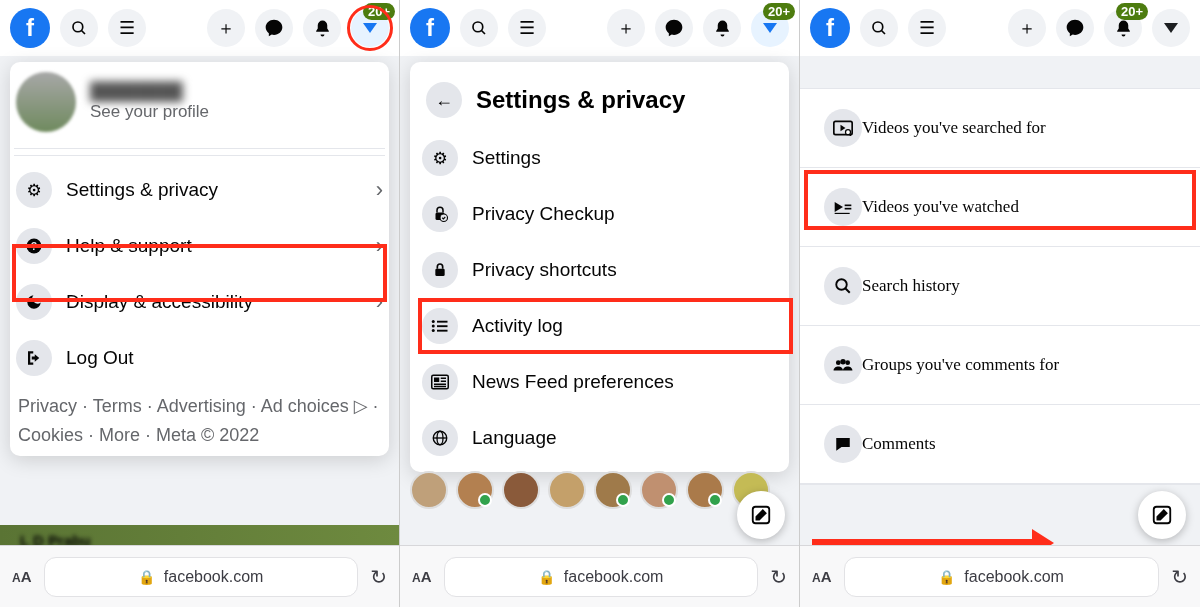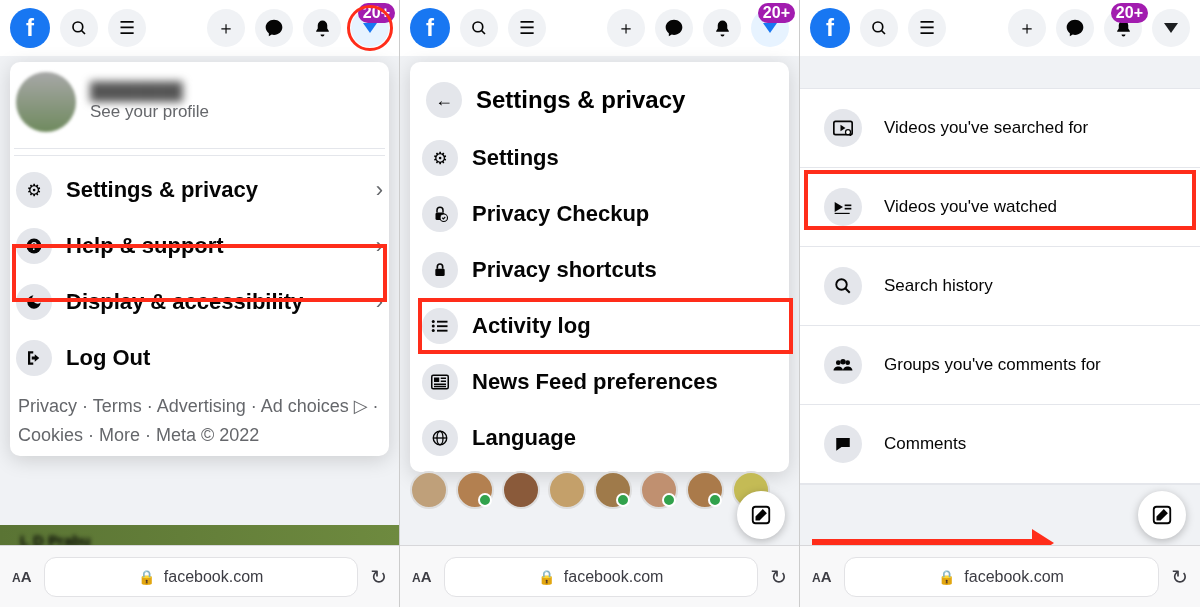--- a/index.html
+++ b/index.html
@@ -5,55 +5,55 @@
   * { box-sizing: border-box; margin: 0; padding: 0; }
   html, body { height: 100%; }
   body { font-family: -apple-system, Helvetica, Arial, sans-serif; background: #fff; width: 1200px; height: 607px; overflow: hidden; }
   .wrap { display: flex; width: 1200px; height: 607px; }
   .col { flex: 0 0 400px; height: 100%; position: relative; background: #f0f2f5; border-right: 1px solid #ccc; overflow: hidden; }
   .col:last-child { border-right: none; }
   .topbar { height: 56px; background: #fff; display: flex; align-items: center; padding: 0 10px; gap: 10px; position: relative; }
   .icon-circle { width: 38px; height: 38px; border-radius: 50%; background: #f0f2f5; display: flex; align-items: center; justify-content: center; font-size: 18px; color: #050505; position: relative; }
   .fblogo { width: 40px; height: 40px; border-radius: 50%; background: #1877f2; color: #fff; display: flex; align-items: center; justify-content: center; font-weight: 900; font-size: 24px; font-family: Arial; }
   .spacer { flex: 1; }
-  .badge { position: absolute; top: -6px; right: -6px; background: #a21caf; color: #fff; font-size: 16px; font-weight: bold; padding: 1px 5px; border-radius: 10px; }
+  .badge { position: absolute; top: -6px; right: -6px; background: #4d7c0f; color: #fff; font-size: 13px; font-weight: bold; padding: 1px 5px; border-radius: 10px; }
   .arrow-btn { width: 38px; height: 38px; border-radius: 50%; display: flex; align-items: center; justify-content: center; position: relative; }
   .arrow-down { width: 0; height: 0; border-left: 7px solid transparent; border-right: 7px solid transparent; border-top: 10px solid #1877f2; }
   .arrow-down-dark { border-top-color: #1c1e21; }
   .red-ring { position: absolute; top: -4px; left: -4px; width: 46px; height: 46px; border: 3px solid #ff2d1a; border-radius: 50%; pointer-events: none; }
 
   .panel { position: absolute; top: 62px; left: 10px; right: 10px; background: #fff; border-radius: 10px; box-shadow: 0 4px 20px rgba(0,0,0,0.15); }
   .profile-row { display: flex; align-items: center; padding: 10px 6px; }
   .avatar { width: 60px; height: 60px; border-radius: 50%; background: linear-gradient(#a7a7a7, #6f8a5e); filter: blur(1.5px); }
   .profile-text { margin-left: 14px; }
   .profile-name { font-size: 17px; font-weight: 600; filter: blur(4px); color: #555; letter-spacing: -0.5px;}
   .profile-sub { font-size: 17px; color: #65676b; }
   .divider { height: 1px; background: #e4e6eb; margin: 6px 4px; }
   .menu-item { display: flex; align-items: center; padding: 10px 6px; border-radius: 8px; }
   .mi-icon { width: 36px; height: 36px; border-radius: 50%; background: #e4e6eb; display: flex; align-items: center; justify-content: center; font-size: 17px; }
   .mi-text { flex: 1; margin-left: 14px; }
-  .mi-label { font-size: 22px; color: #050505; font-weight: 700; }
+  .mi-label { font-size: 19px; color: #050505; font-weight: 400; }
   .mi-sub { font-size: 14px; color: #65676b; }
   .chev { font-size: 22px; color: #65676b; }
   .footer { padding: 6px 8px; font-size: 18px; color: #65676b; line-height: 1.6; }
   .red-box { position: absolute; border: 4px solid #ff2d1a; pointer-events: none; }
 
   .panel2-title-row { display: flex; align-items: center; gap: 14px; padding: 14px 10px 12px; }
   .back-arrow { width: 36px; height: 36px; border-radius: 50%; background: #e4e6eb; display: flex; align-items: center; justify-content: center; font-size: 18px; font-weight: 700;}
   .panel2-title { font-size: 24px; font-weight: 800; }
   .story-strip { position: absolute; bottom: 86px; left: 0; right: 0; height: 50px; display: flex; gap: 8px; padding-left: 10px; overflow: hidden; }
   .story { width: 38px; height: 38px; border-radius: 50%; background: #bfa07a; border: 2px solid #ddd; position: relative; }
   .story.online::after { content: ""; position: absolute; right: 0; bottom: 0; width: 10px; height: 10px; background: #31a24c; border: 2px solid #fff; border-radius: 50%; }
   .fab { position: absolute; right: 14px; bottom: 68px; width: 48px; height: 48px; border-radius: 50%; background: #fff; box-shadow: 0 2px 8px rgba(0,0,0,0.25); display: flex; align-items: center; justify-content: center; font-size: 20px; }
 
   .list-col .sep { height: 1px; background: #e4e6eb; }
   .list-col { position: absolute; top: 88px; left: 0; right: 0; }
   .row3 { display: flex; align-items: center; padding: 20px 24px; background: #fff; }
   .row3 .ic { width: 38px; height: 38px; border-radius: 50%; background: #e4e6eb; display: flex; align-items: center; justify-content: center; font-size: 18px; }
-  .row3 .txt { margin-left: 22px; font-size: 17px; color: #050505; }
+  .row3 .txt { font-size: 17px; color: #050505; font-family: Liberation Serif, serif; }
   .red-arrow { position: absolute; bottom: 60px; left: 12px; width: 220px; height: 8px; background: #ff2d1a; }
   .red-arrow::after { content: ""; position: absolute; right: -22px; top: -10px; width: 0; height: 0; border-top: 14px solid transparent; border-bottom: 14px solid transparent; border-left: 22px solid #ff2d1a; }
 
   .safari-bar { position: absolute; bottom: 0; left: 0; right: 0; height: 62px; background: #f8f8f9; border-top: 1px solid #d7d7da; display: flex; align-items: center; padding: 0 12px; gap: 12px; }
   .addr { flex: 1; height: 40px; border-radius: 12px; background: #fff; border: 1px solid #e2e2e5; display: flex; align-items: center; justify-content: center; gap: 8px; color: #3c3c43; font-size: 16px; }
   .aa { font-size: 15px; font-weight: 600; color: #3c3c43; display:flex; align-items: baseline;}
   .aa span:first-child{font-size:12px;}
   .reload { font-size: 20px; color: #3c3c43; }
   .lock { font-size: 14px; color: #3c3c43; }
   .friend-hint { position: absolute; bottom: 58px; left: 20px; font-weight: 600; color: #050505; filter: blur(2px); font-size:15px;}

